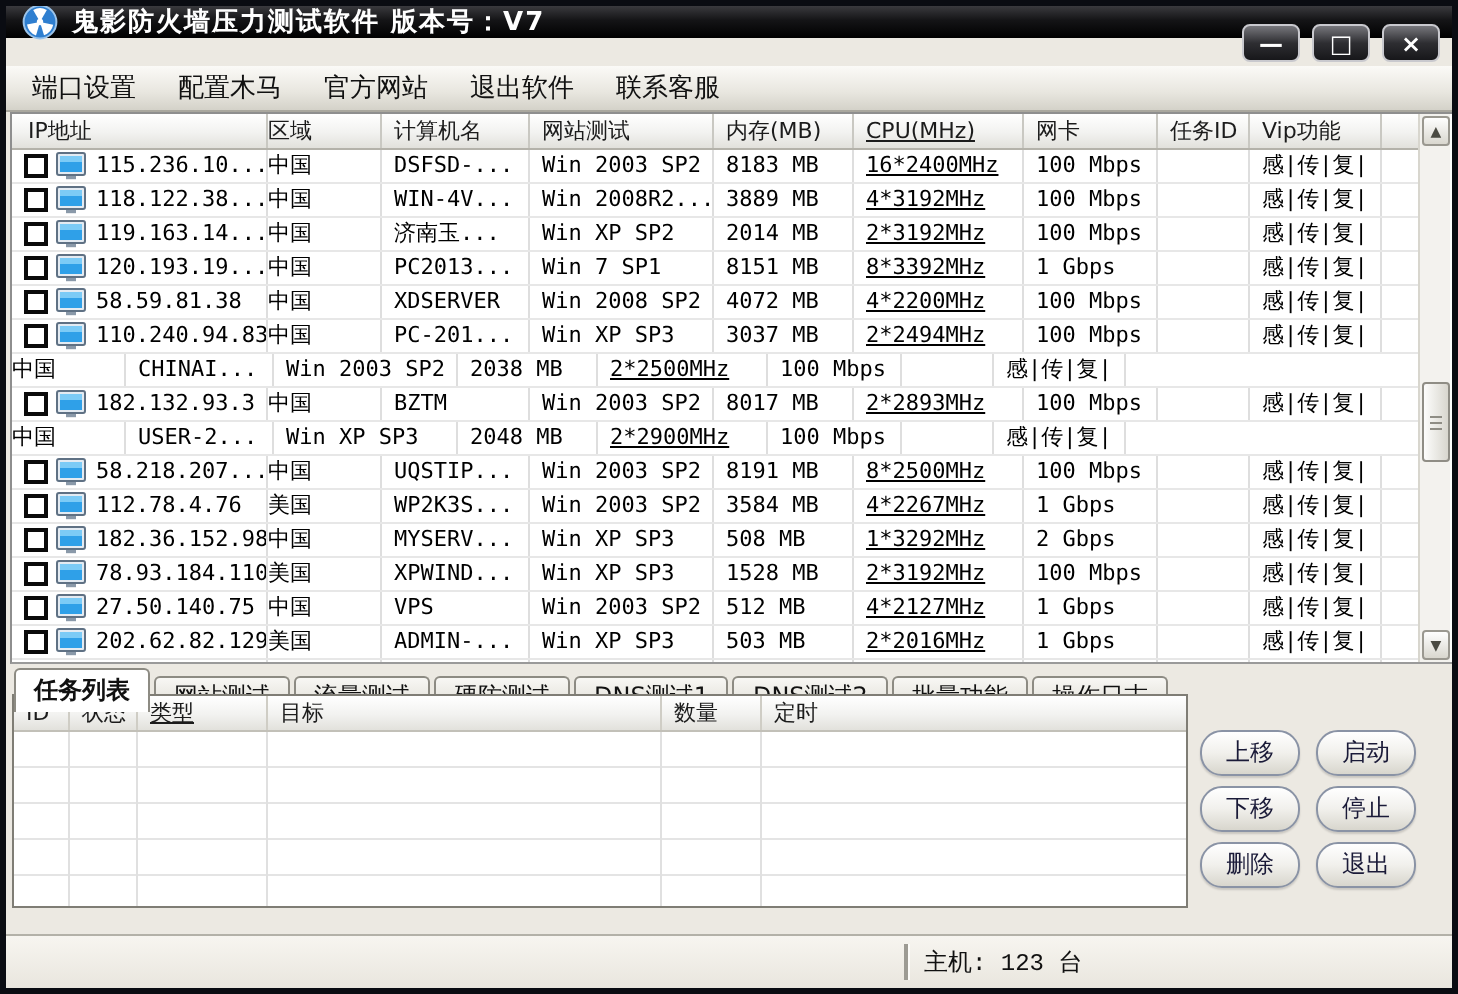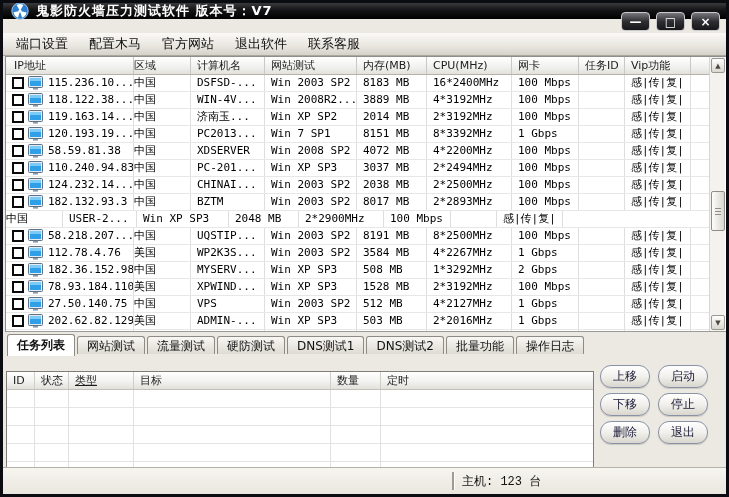--- a/index.html
+++ b/index.html
@@ -60,21 +60,21 @@
     display:flex; height:17px; line-height:16px; font-size:11px; color:#000;
     font-family:"DejaVu Sans Mono","DejaVu Sans",monospace;
     border-bottom:1px solid #e7e7e7;
   }
   .ht-row .cell{ border-right:1px solid #dedede; padding-left:6px; white-space:nowrap; overflow:hidden; }
   .c-ip{ width:128px; display:flex; align-items:center; padding-left:6px; }
   .c-region{ width:57px; padding-left:0 !important; }
   .c-computer{ width:74px; }
   .c-os{ width:92px; }
   .c-mem{ width:70px; }
-  .c-cpu{ width:85px; }
+  .c-cpu{ width:85px;text-decoration:underline; }
   .c-nic{ width:67px; }
   .c-task{ width:46px; }
   .c-vip{ width:66px; }
   .c-fill{ flex:1; border-right:none !important; }
   .cb{
     width:12px; height:12px; background:#fff; border:2px solid #0a0a0a;
     flex:0 0 auto; margin-right:4px;
   }
   .pc-icon{ flex:0 0 auto; margin-right:4px; }
   .ip-text{ white-space:nowrap; overflow:hidden; }
@@ -98,36 +98,36 @@
     border:1px solid #8f8d85; border-radius:2px;
   }
   .sb-thumb::after{
     content:""; position:absolute; left:3px; right:3px; top:16px; height:7px;
     background:repeating-linear-gradient(#8f8d85 0 1px, transparent 1px 3px);
   }
 
   
   .tabbar{
     position:absolute; left:4px; top:331px; right:2px; height:22px;
-    display:flex; align-items:center; gap:2px;
+    display:flex; align-items:flex-end; gap:2px;
   }
   .tab{
     height:18px; line-height:18px; padding:0 9px; font-size:12px; color:#111;
     background:linear-gradient(#f8f7f4, #dddbd2);
     border:1px solid #8d8b83; border-bottom:none;
     border-radius:3px 3px 0 0; white-space:nowrap;
   }
   .tab.active{
     height:22px; line-height:21px; background:#fff; font-weight:bold;
     position:relative; z-index:2;
   }
 
   
   .task-panel{
-    position:absolute; left:3px; top:368px; width:588px; height:107px;
+    position:absolute; left:3px; top:344px; width:588px; height:107px;
     background:#14b8a6; border:1px solid #7f7d75;
   }
   .tt-header{
     display:flex; height:18px; line-height:17px; font-size:11px; color:#1c1c1c;
     background:linear-gradient(#ffffff 0%, #f2f2f0 55%, #e2e1dc 100%);
     border-bottom:1px solid #c2c0b8;
   }
   .tt-header > span{ border-right:1px solid #cfcdc5; padding-left:6px; white-space:nowrap; overflow:hidden; }
   .tc-id{ width:28px; } .tc-status{ width:34px; } .tc-type{ width:65px;text-decoration:underline; }
   .tc-target{ width:197px; } .tc-count{ width:50px; } .tc-time{ flex:1; border-right:none !important; }
@@ -341,30 +341,20 @@
             <div class="cell c-os">Win XP SP3</div>
             <div class="cell c-mem">3037 MB</div>
             <div class="cell c-cpu">2*2494MHz</div>
             <div class="cell c-nic">100 Mbps</div>
             <div class="cell c-task"></div>
             <div class="cell c-vip">感|传|复|</div>
             <div class="cell c-fill"></div>
           </div>
 
           <div class="ht-row">
-            <div class="cell c-ip">
-              <span class="cb"></span>
-              <svg class="pc-icon" width="16" height="14" viewBox="0 0 16 14">
-                <rect x="0.5" y="0.5" width="14" height="11" rx="1" fill="#e4ebf2" stroke="#5f7184"></rect>
-                <rect x="2" y="2" width="11" height="8" fill="#2fa0e8"></rect>
-                <rect x="2" y="2" width="11" height="3" fill="#7ccbf6"></rect>
-                <rect x="5" y="12" width="5" height="1.6" fill="#8a99a9"></rect>
-              </svg>
-              <span class="ip-text">124.232.14...</span>
-            </div>
             <div class="cell c-region">中国</div>
             <div class="cell c-computer">CHINAI...</div>
             <div class="cell c-os">Win 2003 SP2</div>
             <div class="cell c-mem">2038 MB</div>
             <div class="cell c-cpu">2*2500MHz</div>
             <div class="cell c-nic">100 Mbps</div>
             <div class="cell c-task"></div>
             <div class="cell c-vip">感|传|复|</div>
             <div class="cell c-fill"></div>
           </div>

